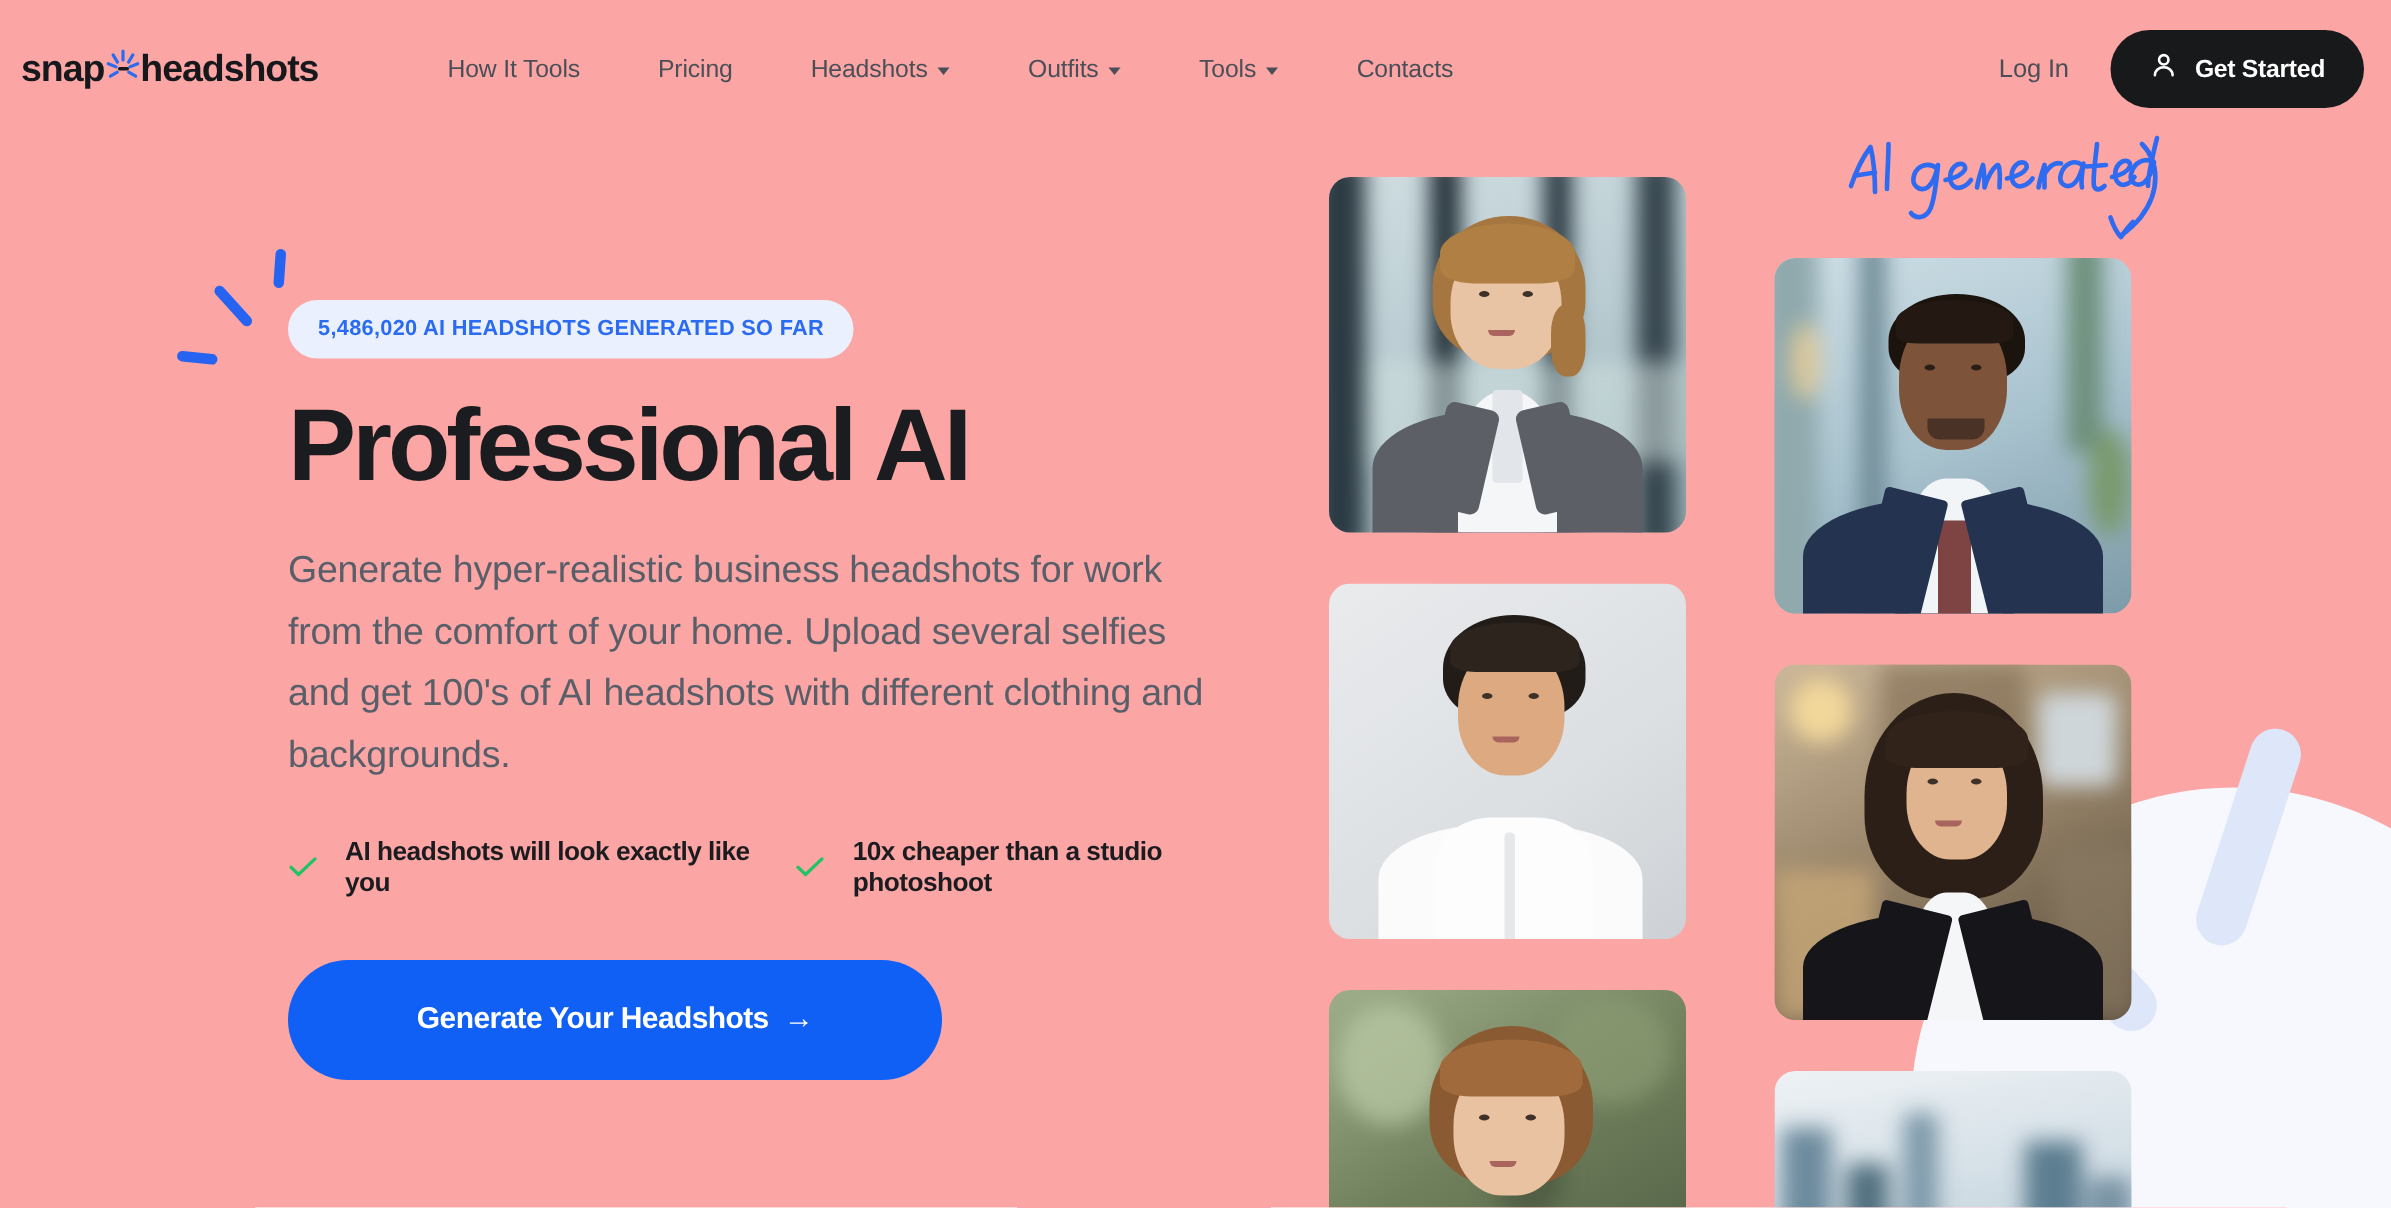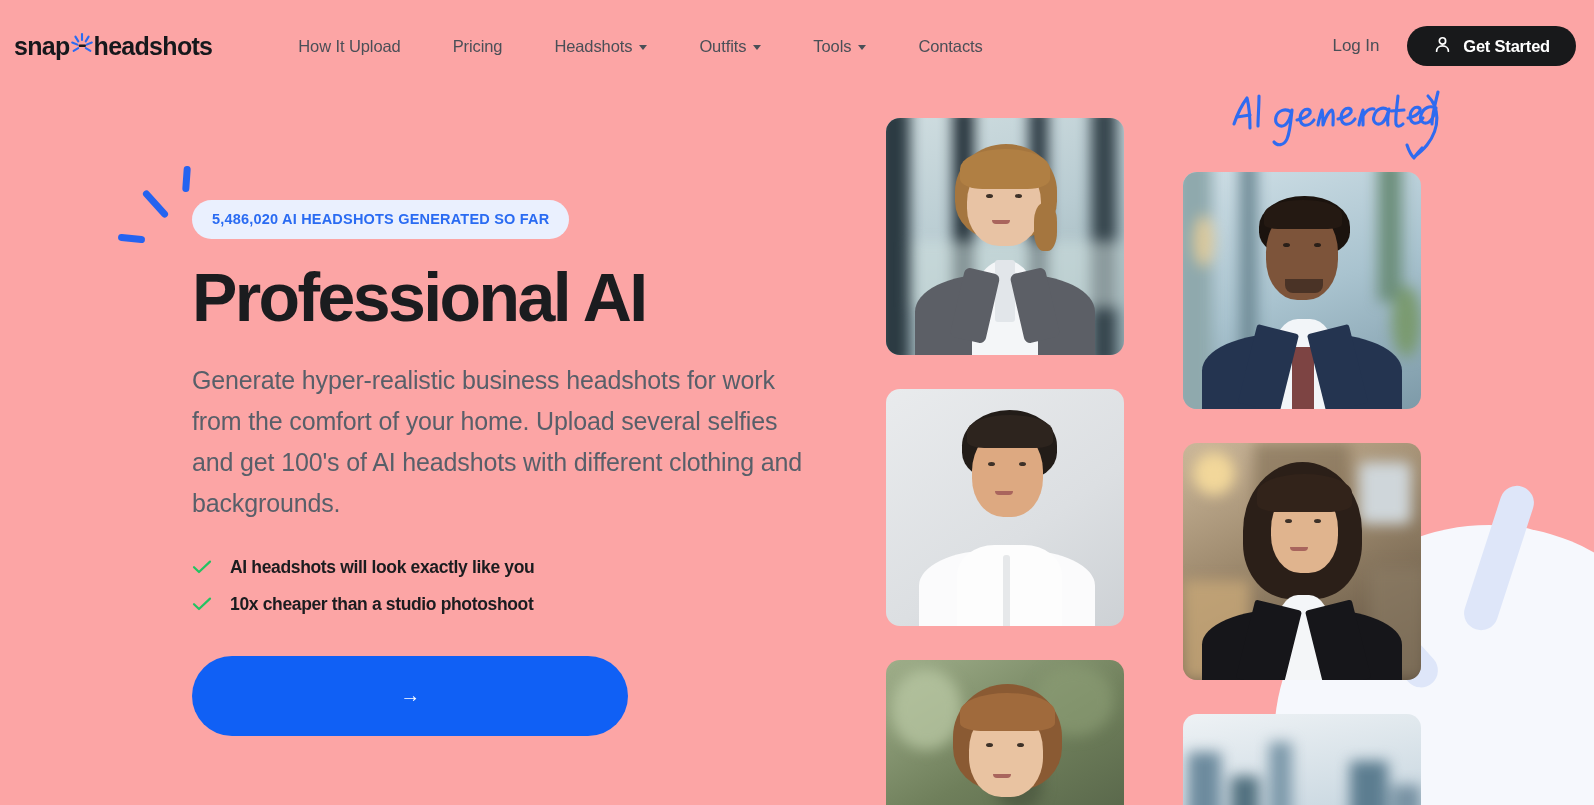--- a/index.html
+++ b/index.html
@@ -45,21 +45,21 @@
     letter-spacing:-0.1px;
   }
   .caret {
     width:0; height:0; border-left:4.5px solid transparent; border-right:4.5px solid transparent;
     border-top:5px solid #4a4f57; display:inline-block; position:relative; top:1px;
   }
   .header-right { margin-left:auto; display:flex; align-items:center; gap:28px; padding-right:2px; }
   .login-link { font-size:17px; color:#4a4f57; cursor:pointer; letter-spacing:-0.1px; }
   .cta-dark {
     background:#18191b; color:#fff; border:none; border-radius:999px;
-    height:40px; padding:0 26px; display:flex; align-items:center; gap:11px;
+    height:52px; padding:0 26px; display:flex; align-items:center; gap:11px;
     font-size:16.5px; font-weight:700; cursor:pointer; letter-spacing:-0.2px;
     font-family:"Liberation Sans", sans-serif;
   }
 
   
   .left { position:absolute; left:192px; top:150px; width:660px; }
 
   .spark-cluster { position:absolute; left:-72px; top:8px; width:80px; height:80px; }
   .spark-cluster .sb { position:absolute; background:#2563f0; border-radius:999px; }
   .spark-cluster .sb1 { width:7px; height:26px; left:63px; top:8px; transform:rotate(4deg); }
@@ -76,21 +76,21 @@
     margin-top:22px;
     font-size:68px; line-height:1.07; font-weight:700;
     color:#1b1c1f; letter-spacing:-2.6px;
   }
 
   p.subcopy {
     margin-top:26px; width:630px;
     font-size:25px; line-height:1.64; color:#585f69; letter-spacing:-0.15px;
   }
 
-  .features { margin-top:33px; display:flex; flex-direction:column; gap:16px; }
+  .features { margin-top:33px; display:flex; flex-direction:row; gap:16px; }
   .feature { display:flex; align-items:center; gap:18px; }
   .feature-label {
     font-size:17.5px; font-weight:700; color:#1b1c1f; letter-spacing:-0.35px;
   }
   .check { width:20px; height:14px; flex:none; }
 
   .cta-blue {
     margin-top:41px; width:436px; height:80px;
     background:#1060f5; color:#fff; border:none; border-radius:999px;
     font-size:20px; font-weight:700; letter-spacing:-0.4px; cursor:pointer;
@@ -154,21 +154,21 @@
             <line x1="21.4" y1="18.8" x2="16.8" y2="16.1"></line>
           </g>
           <rect x="9.6" y="12.6" width="7.4" height="2.4" rx="1.2" fill="#18191b"></rect>
         </svg>
       </span>
       <span class="logo-text">headshots</span>
     </div>
 
     <div class="nav">
       <div class="nav-item">
-        <span>How It Upload</span>
+        <span>How It Tools</span>
       </div>
       <div class="nav-item">
         <span>Pricing</span>
       </div>
       <div class="nav-item">
         <span>Headshots</span>
         <span class="caret"></span>
       </div>
       <div class="nav-item">
         <span>Outfits</span>
@@ -226,20 +226,21 @@
         <span class="check">
           <svg width="20" height="14" viewBox="0 0 20 14" fill="none">
             <path d="M2 7.2L7 12 18 1.6" stroke="#22c362" stroke-width="2.2" stroke-linecap="round" stroke-linejoin="round"></path>
           </svg>
         </span>
         <span class="feature-label">10x cheaper than a studio photoshoot</span>
       </div>
     </div>
 
     <button class="cta-blue">
+      <span>Generate Your Headshots</span>
       <span class="arrow">→</span>
     </button>
   </div>
 
   <div class="handwriting">
     <svg width="215" height="90" viewBox="0 0 215 90" fill="none">
       <g stroke="#2f6bf0" stroke-width="3.1" stroke-linecap="round" stroke-linejoin="round" fill="none">
 
         <path d="M6 42 C10 30, 16 20, 19 16 C21 24, 22 36, 22 46"></path>
         <path d="M9 35 L22 33"></path>

